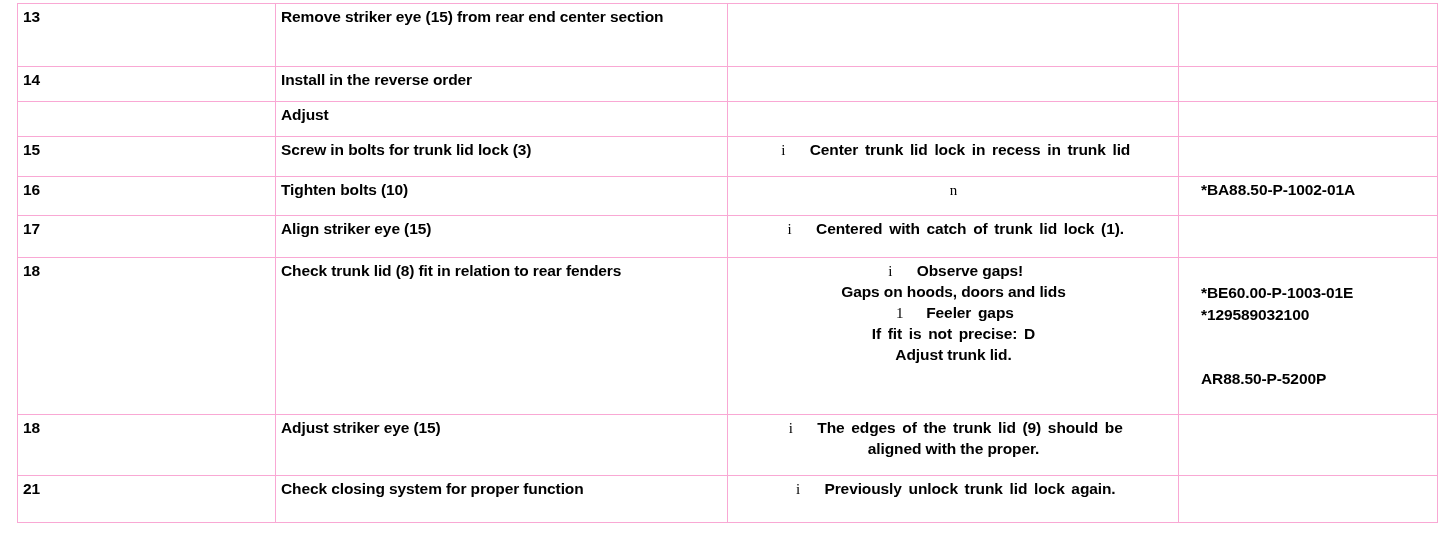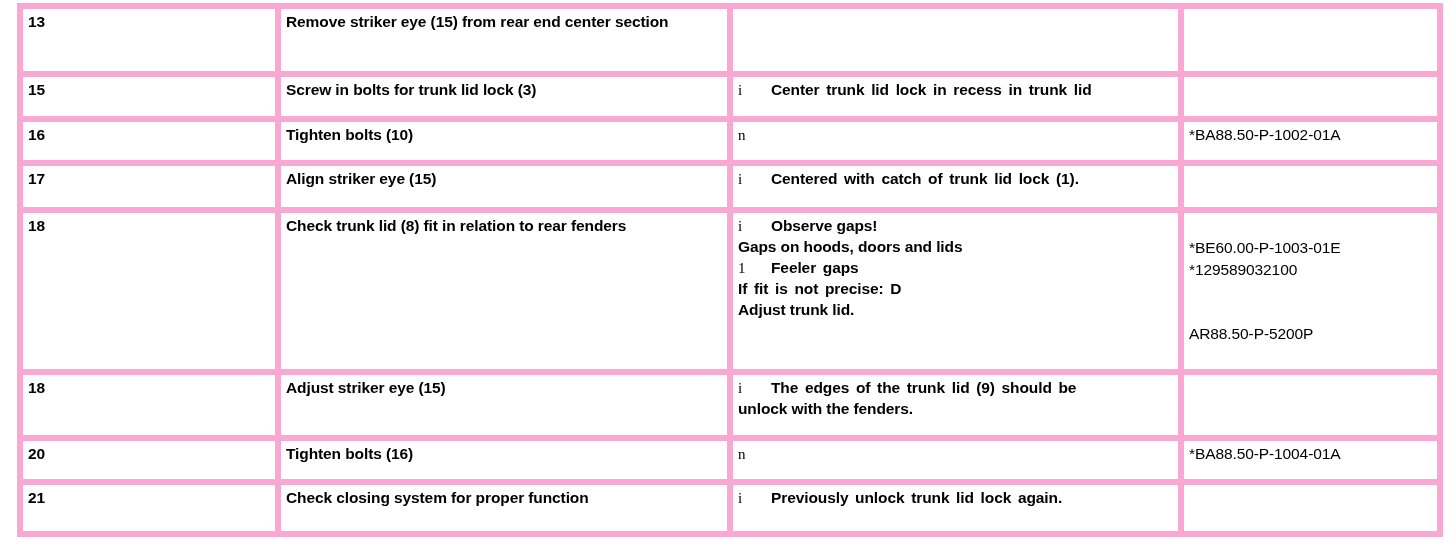--- a/index.html
+++ b/index.html
@@ -35,21 +35,21 @@
     font-size: 15.5px;
     line-height: 1.28;
   }
 
   .doc-table col.c-step  { width: 258px; }
   .doc-table col.c-oper  { width: 452px; }
   .doc-table col.c-note  { width: 451px; }
   .doc-table col.c-ref   { width: 259px; }
 
   .doc-table td {
-    border: 6px solid #f9a8d4;
+    border: 1px solid #f9a8d4;
     vertical-align: top;
     padding: 3px 4px 3px 5px;
     font-weight: bold;
     letter-spacing: -0.1px;
   }
   .rule-heavy-bottom { border-bottom-width: 2px; }
 
   .cell-num {
     font-weight: bold;
     padding-left: 6px;
@@ -58,40 +58,42 @@
   .oper-text {
     font-weight: bold;
   }
 
   
   .note-line {
     display: block;
     white-space: nowrap;
     margin: 0;
     font-weight: bold;
+    text-align: center;
   }
   .note-line + .note-line { margin-top: 1px; }
 
   .sym {
     font-family: "Liberation Serif", serif;
     font-weight: normal;
     font-size: 15px;
     display: inline-block;
     min-width: 13px;
   }
   .sym-gap { display: inline-block; width: 20px; }
 
   .spaced {
     word-spacing: 2.5px;
   }
 
   .ref-line {
     display: block;
     white-space: nowrap;
-    font-weight: normal;
+    font-weight: bold;
+    margin-left: 17px;
   }
   .ref-line + .ref-line { margin-top: 2px; }
   .ref-gap { display: block; height: 22px; }
 
   .v-mid { vertical-align: middle; }
   .v-bot { vertical-align: bottom; }
 
   
   tr.r13 td { height: 56px; }
   tr.r14 td { height: 28px; }
@@ -118,21 +120,33 @@
     </colgroup>
     <tbody>
 
       <tr class="r13">
         <td class="cell-num">13</td>
         <td class="oper-text">Remove striker eye (15) from rear end center section</td>
         <td></td>
         <td></td>
       </tr>
 
-
+      <tr class="r14">
+        <td class="cell-num">14</td>
+        <td class="oper-text">Install in the reverse order</td>
+        <td></td>
+        <td></td>
+      </tr>
+
+      <tr class="radj">
+        <td class="cell-num"></td>
+        <td class="oper-text">Adjust</td>
+        <td></td>
+        <td></td>
+      </tr>
 
       <tr class="r15">
         <td class="cell-num rule-heavy-bottom">15</td>
         <td class="oper-text rule-heavy-bottom">Screw in bolts for trunk lid lock (3)</td>
         <td class="rule-heavy-bottom v-mid">
           <span class="note-line"><span class="sym">i</span><span class="sym-gap"></span><span class="spaced">Center trunk  lid  lock  in recess  in trunk  lid</span></span>
         </td>
         <td class="rule-heavy-bottom"></td>
       </tr>
 
@@ -174,35 +188,25 @@
           <span class="ref-gap"></span>
           <span class="ref-line">AR88.50-P-5200P</span>
         </td>
       </tr>
 
       <tr class="r19">
         <td class="cell-num">18</td>
         <td class="oper-text">Adjust striker eye (15)</td>
         <td>
           <span class="note-line"><span class="sym">i</span><span class="sym-gap"></span><span class="spaced">The edges  of the  trunk  lid  (9) should  be</span></span>
-          <span class="note-line"><span>unlock with the fenders.</span></span>
-        </td>
-        <td></td>
-      </tr>
-
-      <tr class="r20">
-        <td class="cell-num">20</td>
-        <td class="oper-text">Tighten bolts (16)</td>
-        <td class="v-bot">
-          <span class="note-line"><span class="sym">n</span></span>
-        </td>
-        <td>
-          <span class="ref-line">*BA88.50-P-1004-01A</span>
-        </td>
-      </tr>
+          <span class="note-line"><span>aligned with the proper.</span></span>
+        </td>
+        <td></td>
+      </tr>
+
 
       <tr class="r21">
         <td class="cell-num">21</td>
         <td class="oper-text">Check closing system for proper function</td>
         <td class="v-mid">
           <span class="note-line"><span class="sym">i</span><span class="sym-gap"></span><span class="spaced">Previously  unlock  trunk lid  lock  again.</span></span>
         </td>
         <td></td>
       </tr>
 

